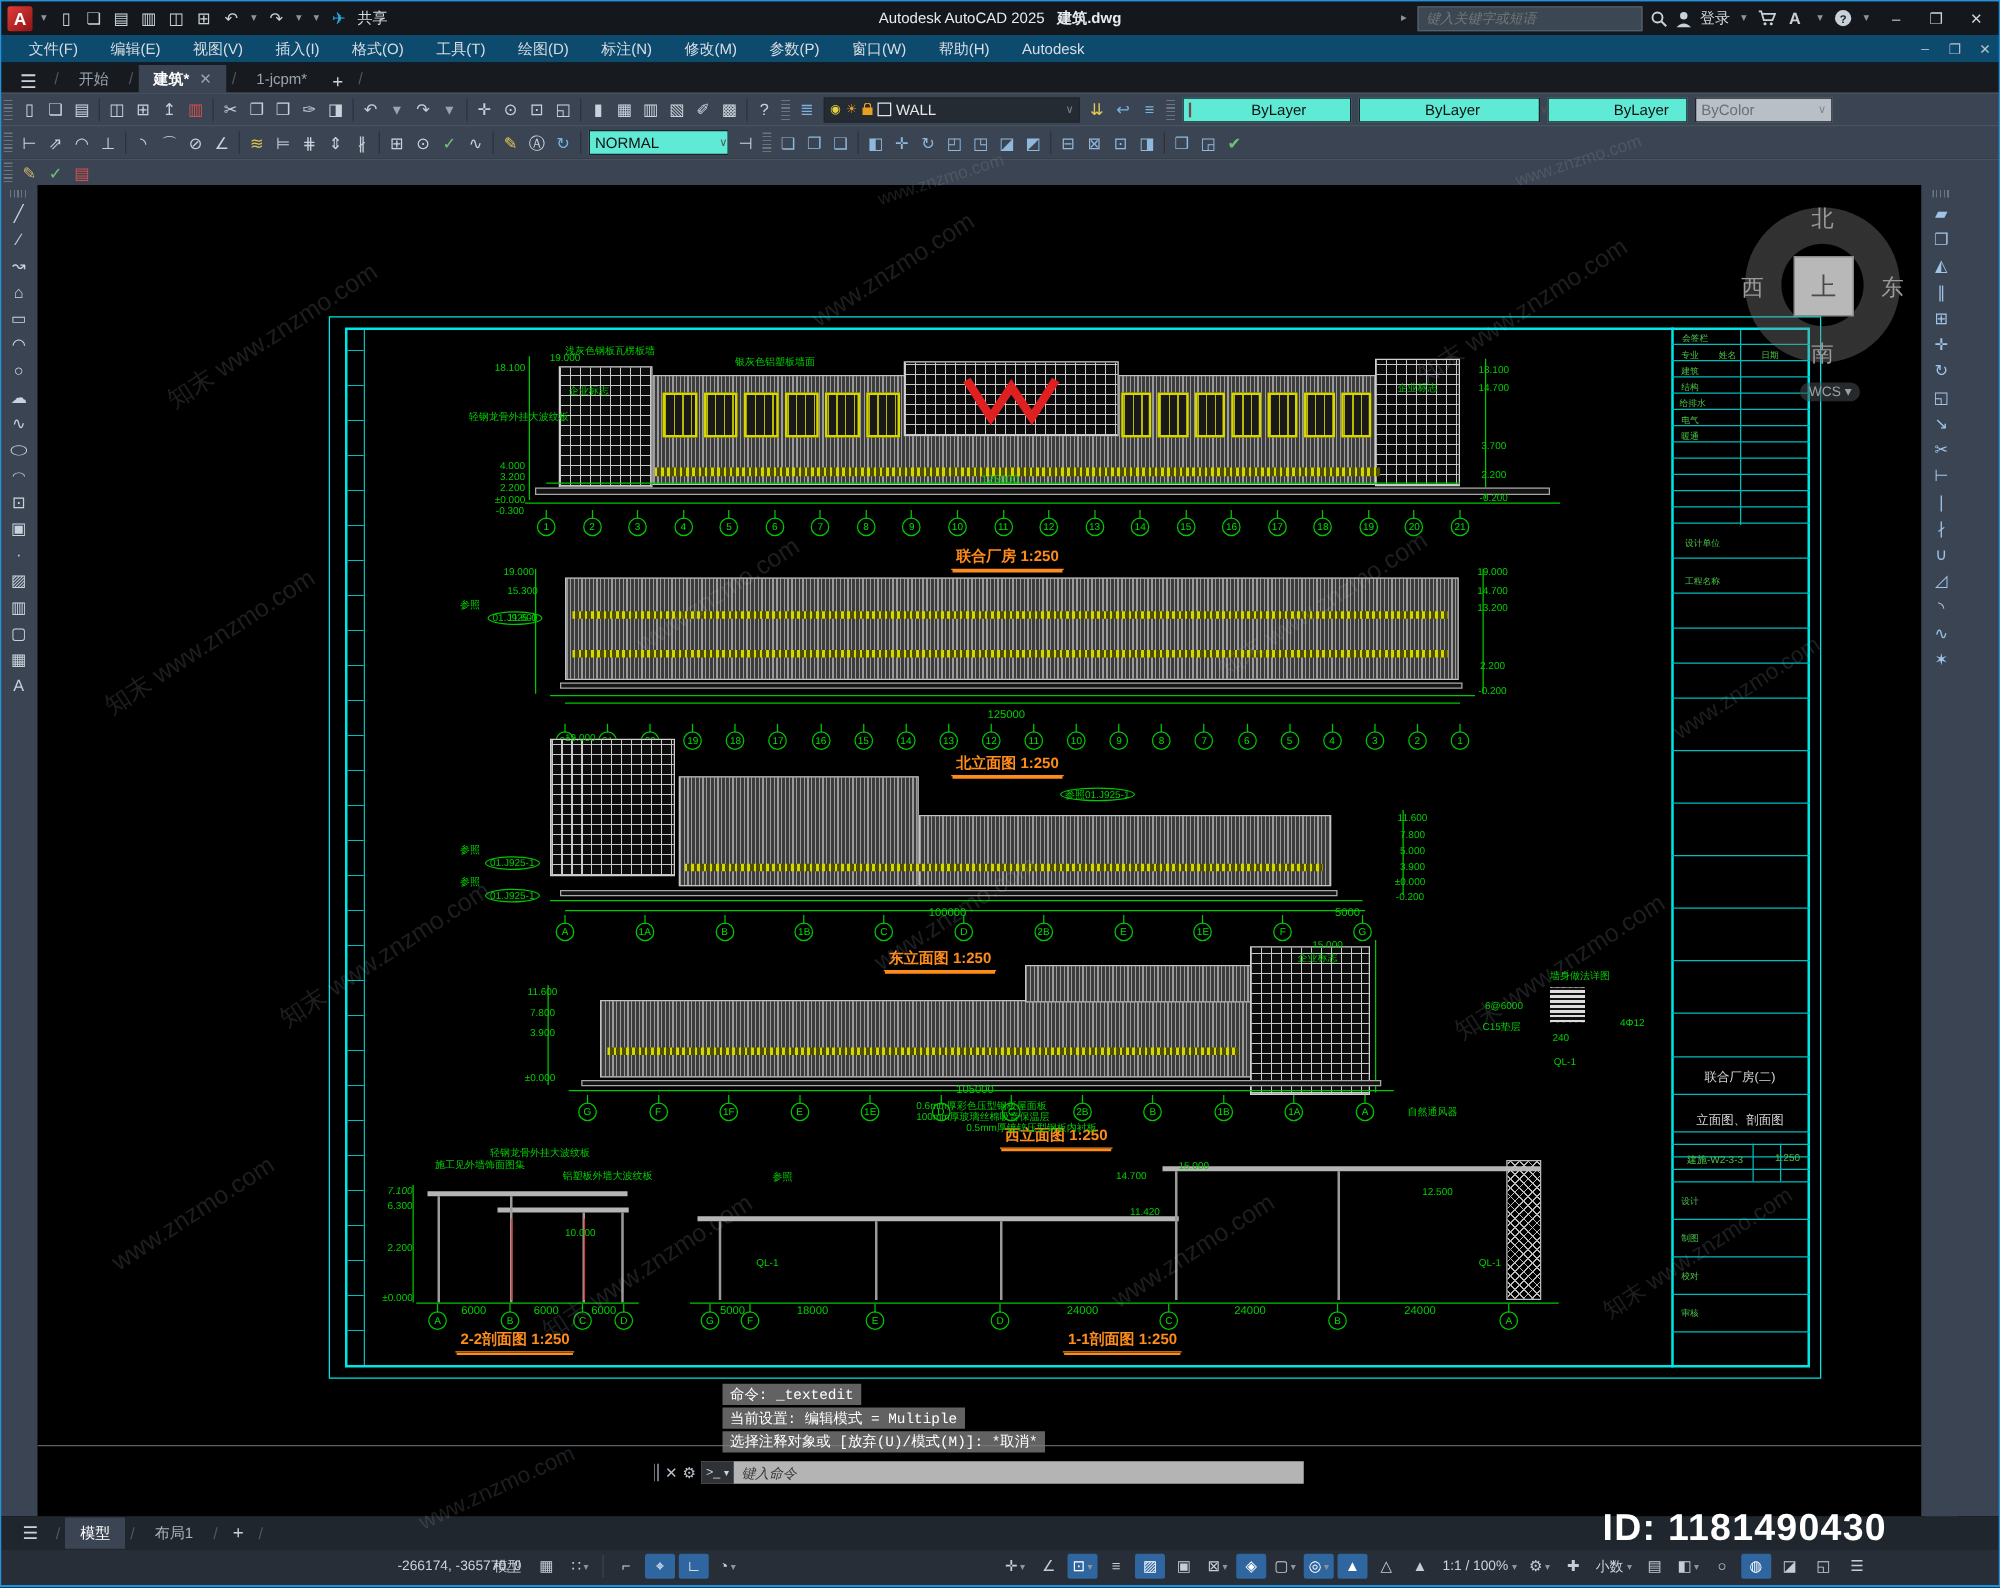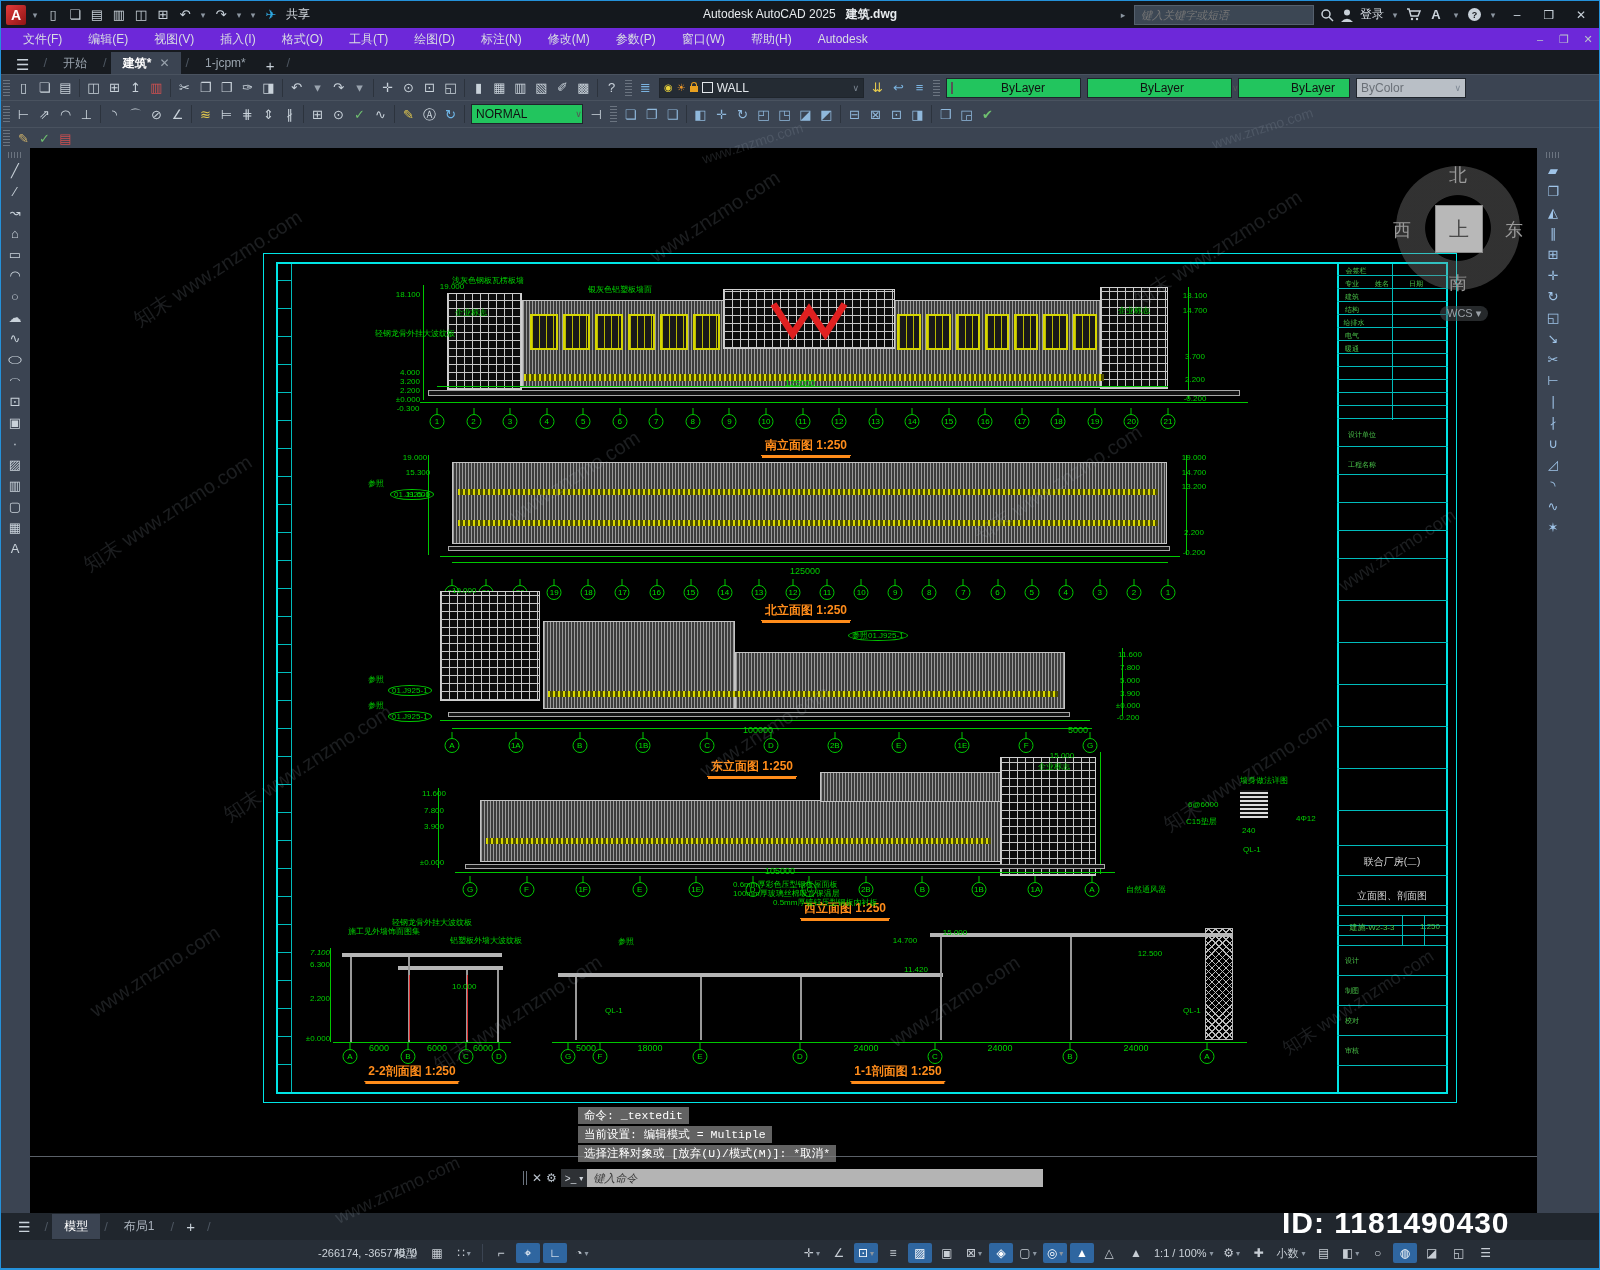--- a/index.html
+++ b/index.html
@@ -9,41 +9,41 @@
   
   #titlebar{left:0;top:0;width:1600px;height:28px;background:#14181d;display:flex;align-items:center;gap:4px;padding:0 6px;box-sizing:border-box;border-top:1px solid #2491da;}
   .applogo{width:20px;height:20px;background:linear-gradient(135deg,#e23b3b,#8f1414);color:#fff;font-weight:bold;font-size:14px;text-align:center;line-height:20px;border-radius:2px;}
   .qicon{font-size:13px;color:#c9d2da;width:18px;text-align:center;cursor:default;}
   .qcaret{font-size:9px;color:#8b95a0;width:10px;text-align:center;}
   .share{color:#d4dae0;font-size:12px;margin-left:2px;}
   .titletext{position:absolute;left:50%;transform:translateX(-50%);font-size:12px;color:#e8ecef;white-space:nowrap;}
   .searchbox{display:flex;align-items:center;background:#3c4754;border:1px solid #55606d;height:18px;width:170px;padding:0 4px;}
   .searchbox input{background:transparent;border:0;outline:0;color:#aab3bd;font-style:italic;font-size:11px;width:100%;font-family:inherit;}
   .winbtn{width:26px;text-align:center;font-size:12px;color:#c9d2da;}
-  #menubar{left:0;top:28px;width:1600px;height:22px;background:#6d28d9;display:flex;align-items:center;padding-left:10px;box-sizing:border-box;}
+  #menubar{left:0;top:28px;width:1600px;height:22px;background:#0c4a6e;display:flex;align-items:center;padding-left:10px;box-sizing:border-box;}
   .menu-item{font-size:12px;color:#d8dde2;padding:0 13px;line-height:22px;}
   .docwin{margin-left:auto;display:flex;}
   .docwin span{width:24px;text-align:center;font-size:11px;color:#b9c2cb;}
   #filetabs{left:0;top:50px;width:1600px;height:24px;background:#171b20;display:flex;align-items:flex-end;padding-left:6px;box-sizing:border-box;}
   .hamb{font-size:15px;color:#c9d2da;padding:0 10px;}
   .slash{color:#4d5661;font-size:13px;padding:0 4px;line-height:22px;}
   .ftab{font-size:12px;color:#9aa4ae;padding:3px 12px;line-height:16px;}
   .ftab.active{background:#3b4452;color:#fff;font-weight:bold;}
   .ftab .x{color:#9aa4ae;margin-left:8px;font-weight:normal;}
   .newtab{color:#c9d2da;font-size:15px;padding:0 8px;}
   .tbrow{left:0;width:1600px;background:#3b4452;display:flex;align-items:center;box-sizing:border-box;border-top:1px solid #49525f;}
   #tbrow1{top:74px;height:26px;}
   #tbrow2{top:100px;height:27px;}
   #tbrow3{top:127px;height:21px;}
   .grip{width:7px;height:16px;margin:0 3px;background:repeating-linear-gradient(0deg,#6b7480 0 1px,transparent 1px 3px);}
   .tsep{width:1px;height:18px;background:#2c333d;margin:0 3px;}
   .ticon{width:21px;text-align:center;font-size:13px;color:#c9d2da;line-height:21px;cursor:default;}
   .combo{height:20px;display:flex;align-items:center;font-size:12px;border:1px solid #1f252c;margin:0 3px;padding:0 4px;box-sizing:border-box;gap:4px;}
   .combo.dark{background:#242b33;color:#e4e8ec;}
-  .combo.light{background:#22c55e;color:#111;gap:48px;}
+  .combo.light{background:#5eead4;color:#111;gap:48px;}
   .combo.disabled{background:#b9bfc6;color:#6a7077;}
   .combo .caret{margin-left:auto;font-size:9px;color:#7c8692;}
   .combo.light .caret{color:#555;}
   .mini{font-size:10px;line-height:10px;}
   .lock{width:8px;height:6px;background:#e8a020;position:relative;margin-top:3px;}
   .lock:before{content:"";position:absolute;left:1px;top:-4px;width:4px;height:4px;border:1.5px solid #e8a020;border-bottom:none;border-radius:3px 3px 0 0;}
   .sqw{width:9px;height:9px;border:1px solid #e4e8ec;background:transparent;}
   .swatch{width:10px;height:10px;border:1px solid #555;background:#fff;}
   .lsample{width:34px;height:0;border-top:2px solid #111;}
   .lsample.thin{border-top:1px solid #111;}
@@ -484,21 +484,21 @@
       <div class="lvl" style="position: absolute; left: 1165px; top: 143px;">18.100</div>
       <div class="lvl" style="position: absolute; left: 1165px; top: 158px;">14.700</div>
       <div class="lvl" style="position: absolute; left: 1165px; top: 204px;">3.700</div>
       <div class="lvl" style="position: absolute; left: 1165px; top: 227px;">2.200</div>
       <div class="lvl" style="position: absolute; left: 1165px; top: 246px;">-0.200</div>
       <div class="note" style="position: absolute; left: 422px; top: 128px;">浅灰色钢板瓦楞板墙</div>
       <div class="note" style="position: absolute; left: 558px; top: 137px;">银灰色铝塑板墙面</div>
       <div class="note" style="position: absolute; left: 425px; top: 160px;">企业标志</div>
       <div class="note" style="position: absolute; left: 345px; top: 181px;">轻钢龙骨外挂大波纹板</div>
       <div class="note" style="position: absolute; left: 1088px; top: 158px;">企业标志</div>
-      <div class="vlabel" style="position: absolute; left: 776px; top: 289px;">南立面图 1:250</div>
+      <div class="vlabel" style="position: absolute; left: 776px; top: 289px;">联合厂房 1:250</div>
       <div class="gvline" style="position: absolute; left: 398px; top: 307px; width: 1px; height: 100px;"></div>
       <div class="gvline" style="position: absolute; left: 1156px; top: 307px; width: 1px; height: 100px;"></div>
       <div class="hatch" style="position: absolute; left: 422px; top: 314px; width: 715px; height: 82px;"></div>
       <div class="ystrip" style="position: absolute; left: 428px; top: 341px; width: 700px; height: 6px;"></div>
       <div class="ystrip" style="position: absolute; left: 428px; top: 372px; width: 700px; height: 6px;"></div>
       <div class="boxsh" style="position: absolute; left: 418px; top: 398px; width: 722px; height: 5px;"></div>
       <div class="hline" style="position: absolute; left: 410px; top: 408px; width: 740px; height: 1px;"></div>
       <div class="hline" style="position: absolute; left: 422px; top: 414px; width: 716px; height: 1px;"></div>
       <div class="bubble" style="position: absolute; left: 422px; top: 437px;">22</div>
       <div class="bubble" style="position: absolute; left: 456.095px; top: 437px;">21</div>

